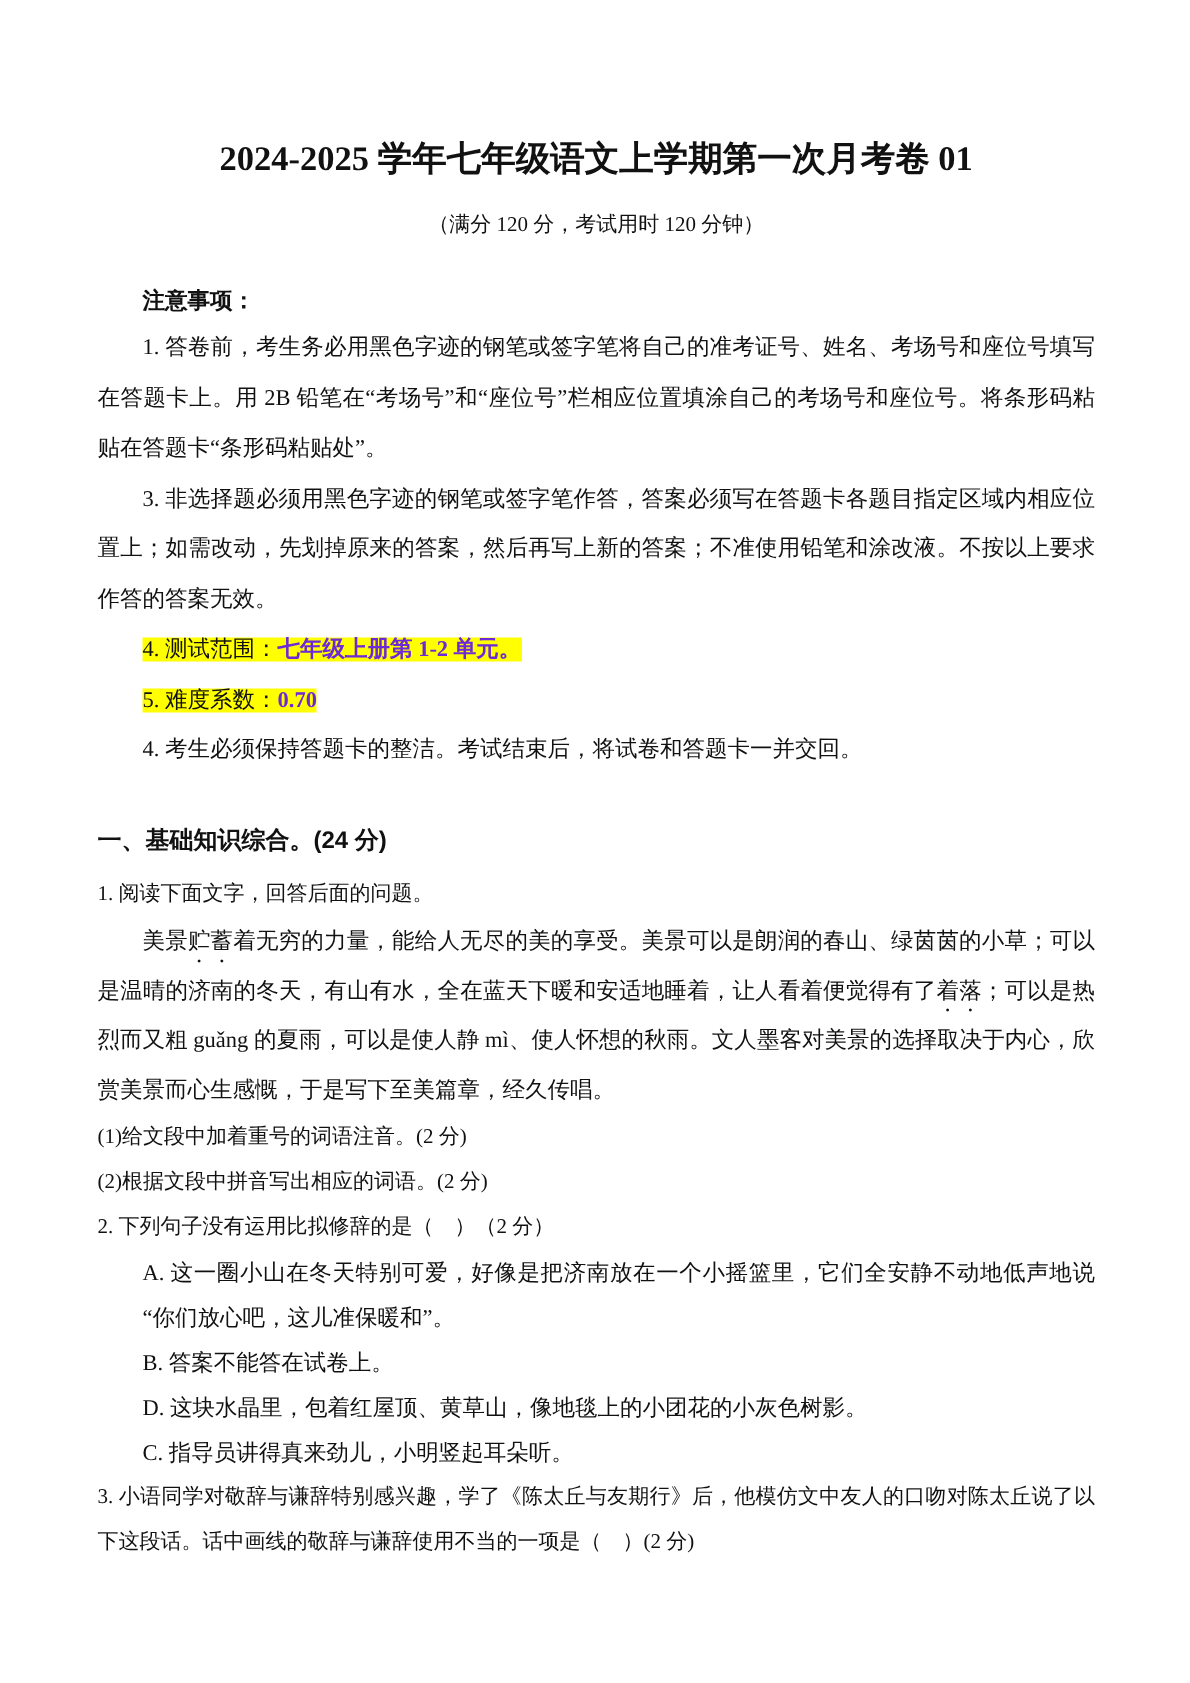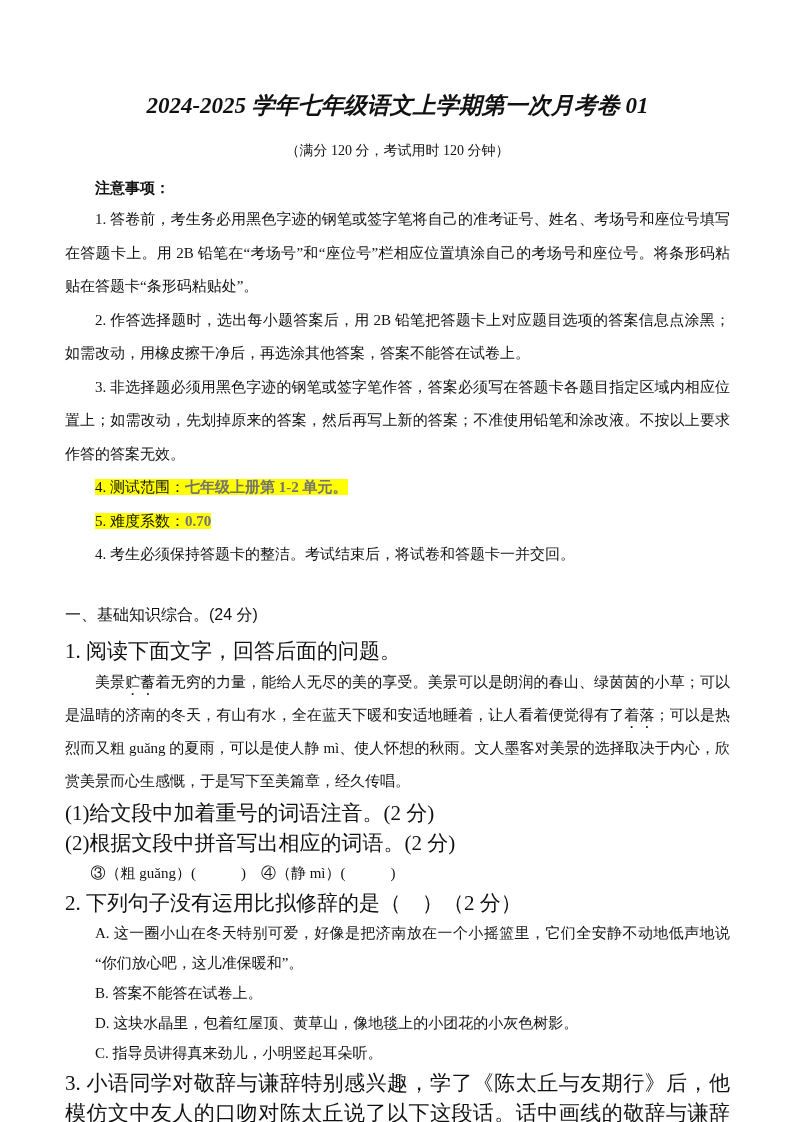--- a/index.html
+++ b/index.html
@@ -4,39 +4,39 @@
 <style>
   html,body{margin:0;padding:0;}
   body{
     width:793px;height:1122px;background:#ffffff;color:#111;
     font-family:"Liberation Serif","DejaVu Serif",serif;
     overflow:hidden;
   }
   .page{padding:88px 63px 0 65px;}
   .title{
     font-size:23px;font-weight:bold;text-align:center;
-    line-height:36px;margin:0 0 16px 0;font-style:italic;
+    line-height:36px;margin:0 0 16px 0;
   }
   .subtitle{
-    font-size:14px;text-align:center;line-height:22px;margin:0 0 11px 0;
+    font-size:14px;text-align:center;line-height:22px;margin:0 0 24px 0;
   }
   .notices-heading{
     font-family:"Liberation Sans","DejaVu Sans",sans-serif;
     font-size:15px;font-weight:bold;line-height:30px;margin:0;text-indent:2em;
   }
   p.notice{
     font-size:15px;line-height:33.5px;margin:0;text-indent:2em;text-align:justify;
   }
   .hl{background:#ffff00;}
-  .red-bold{color:#737373;font-weight:bold;}
+  .red-bold{color:#6d28d9;font-weight:bold;}
   .section-heading{
     font-family:"Liberation Sans","DejaVu Sans",sans-serif;
-    font-size:16px;font-weight:normal;line-height:30px;margin:28px 0 6px 0;
+    font-size:16px;font-weight:bold;line-height:30px;margin:28px 0 6px 0;
   }
-  .qline{font-size:21px;line-height:30px;margin:0;text-align:justify;}
+  .qline{font-size:14px;line-height:30px;margin:0;text-align:justify;}
   .passage{
     font-size:15px;line-height:33px;margin:0;text-indent:2em;text-align:justify;
   }
   .blanks{font-size:15px;line-height:30px;margin:0;text-indent:1.7em;}
   .option{font-size:15px;line-height:30px;margin:0 0 0 2em;text-align:justify;}
   .dots{
     -webkit-text-emphasis:filled dot;
     -webkit-text-emphasis-position:under right;
     text-emphasis:filled dot;
     text-emphasis-position:under right;
@@ -46,33 +46,31 @@
 <body>
 
 <div class="page">
 
   <h1 class="title">2024-2025 学年七年级语文上学期第一次月考卷 01</h1>
   <p class="subtitle">（满分 120 分，考试用时 120 分钟）</p>
 
   <p class="notices-heading">注意事项：</p>
 
   <p class="notice"><span><span>1. 答卷前，考生务必用黑色字迹的钢笔或签字笔将自己的准考证号、姓名、考场号和座位号填写在答题卡上。用 2B 铅笔在“考场号”和“座位号”栏相应位置填涂自己的考场号和座位号。将条形码粘贴在答题卡“条形码粘贴处”。</span></span></p>
-  <p class="notice"><span><span>2. 作答选择题时，选出每小题答案后，用 2B 铅笔把答题卡上对应题目选项的答案信息点涂黑；如需改动，用橡皮擦干净后，再选涂其他答案，答案不能答在试卷上。</span></span></p>
   <p class="notice"><span><span>3. 非选择题必须用黑色字迹的钢笔或签字笔作答，答案必须写在答题卡各题目指定区域内相应位置上；如需改动，先划掉原来的答案，然后再写上新的答案；不准使用铅笔和涂改液。不按以上要求作答的答案无效。</span></span></p>
   <p class="notice"><span class="hl"><span>4. 测试范围：</span><span class="red-bold">七年级上册第 1-2 单元。</span></span></p>
   <p class="notice"><span class="hl"><span>5. 难度系数：</span><span class="red-bold">0.70</span></span></p>
   <p class="notice"><span><span>4. 考生必须保持答题卡的整洁。考试结束后，将试卷和答题卡一并交回。</span></span></p>
 
   <h2 class="section-heading">一、基础知识综合。(24 分)</h2>
 
   <p class="qline">1. 阅读下面文字，回答后面的问题。</p>
   <p class="passage"><span>美景</span><span class="dots">贮蓄</span><span>着无穷的力量，能给人无尽的美的享受。美景可以是朗润的春山、绿茵茵的小草；可以是温晴的济南的冬天，有山有水，全在蓝天下暖和安适地睡着，让人看着便觉得有了</span><span class="dots">着落</span><span>；可以是热烈而又粗 guǎng 的夏雨，可以是使人静 mì、使人怀想的秋雨。文人墨客对美景的选择取决于内心，欣赏美景而心生感慨，于是写下至美篇章，经久传唱。</span></p>
   <p class="qline">(1)给文段中加着重号的词语注音。(2 分)</p>
   <p class="qline">(2)根据文段中拼音写出相应的词语。(2 分)</p>
-  <p class="blanks">③（粗 guǎng）(　　　)　④（静 mì）(　　　)</p>
 
   <p class="qline">2. 下列句子没有运用比拟修辞的是（　）（2 分）</p>
   <p class="option">A. 这一圈小山在冬天特别可爱，好像是把济南放在一个小摇篮里，它们全安静不动地低声地说“你们放心吧，这儿准保暖和”。</p>
   <p class="option">B. 答案不能答在试卷上。</p>
   <p class="option">D. 这块水晶里，包着红屋顶、黄草山，像地毯上的小团花的小灰色树影。</p>
   <p class="option">C. 指导员讲得真来劲儿，小明竖起耳朵听。</p>
 
   <p class="qline">3. 小语同学对敬辞与谦辞特别感兴趣，学了《陈太丘与友期行》后，他模仿文中友人的口吻对陈太丘说了以下这段话。话中画线的敬辞与谦辞使用不当的一项是（　）(2 分)</p>
 
 </div>

